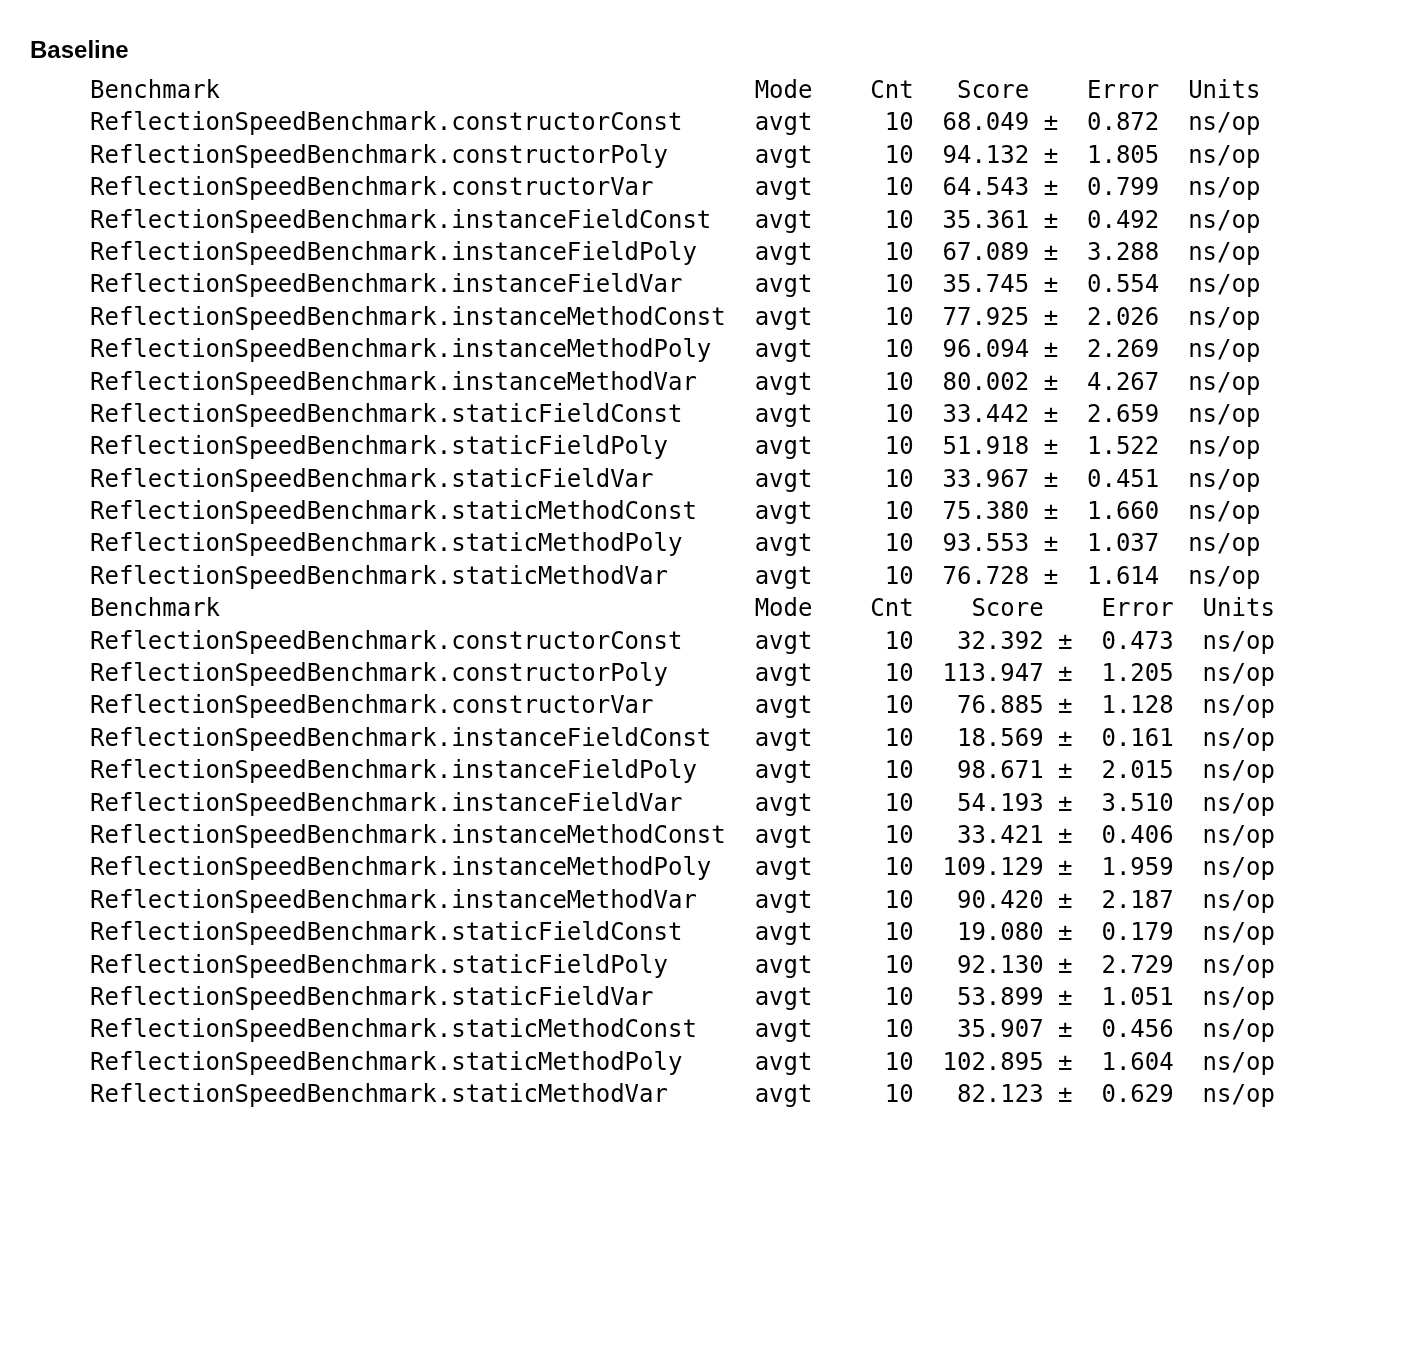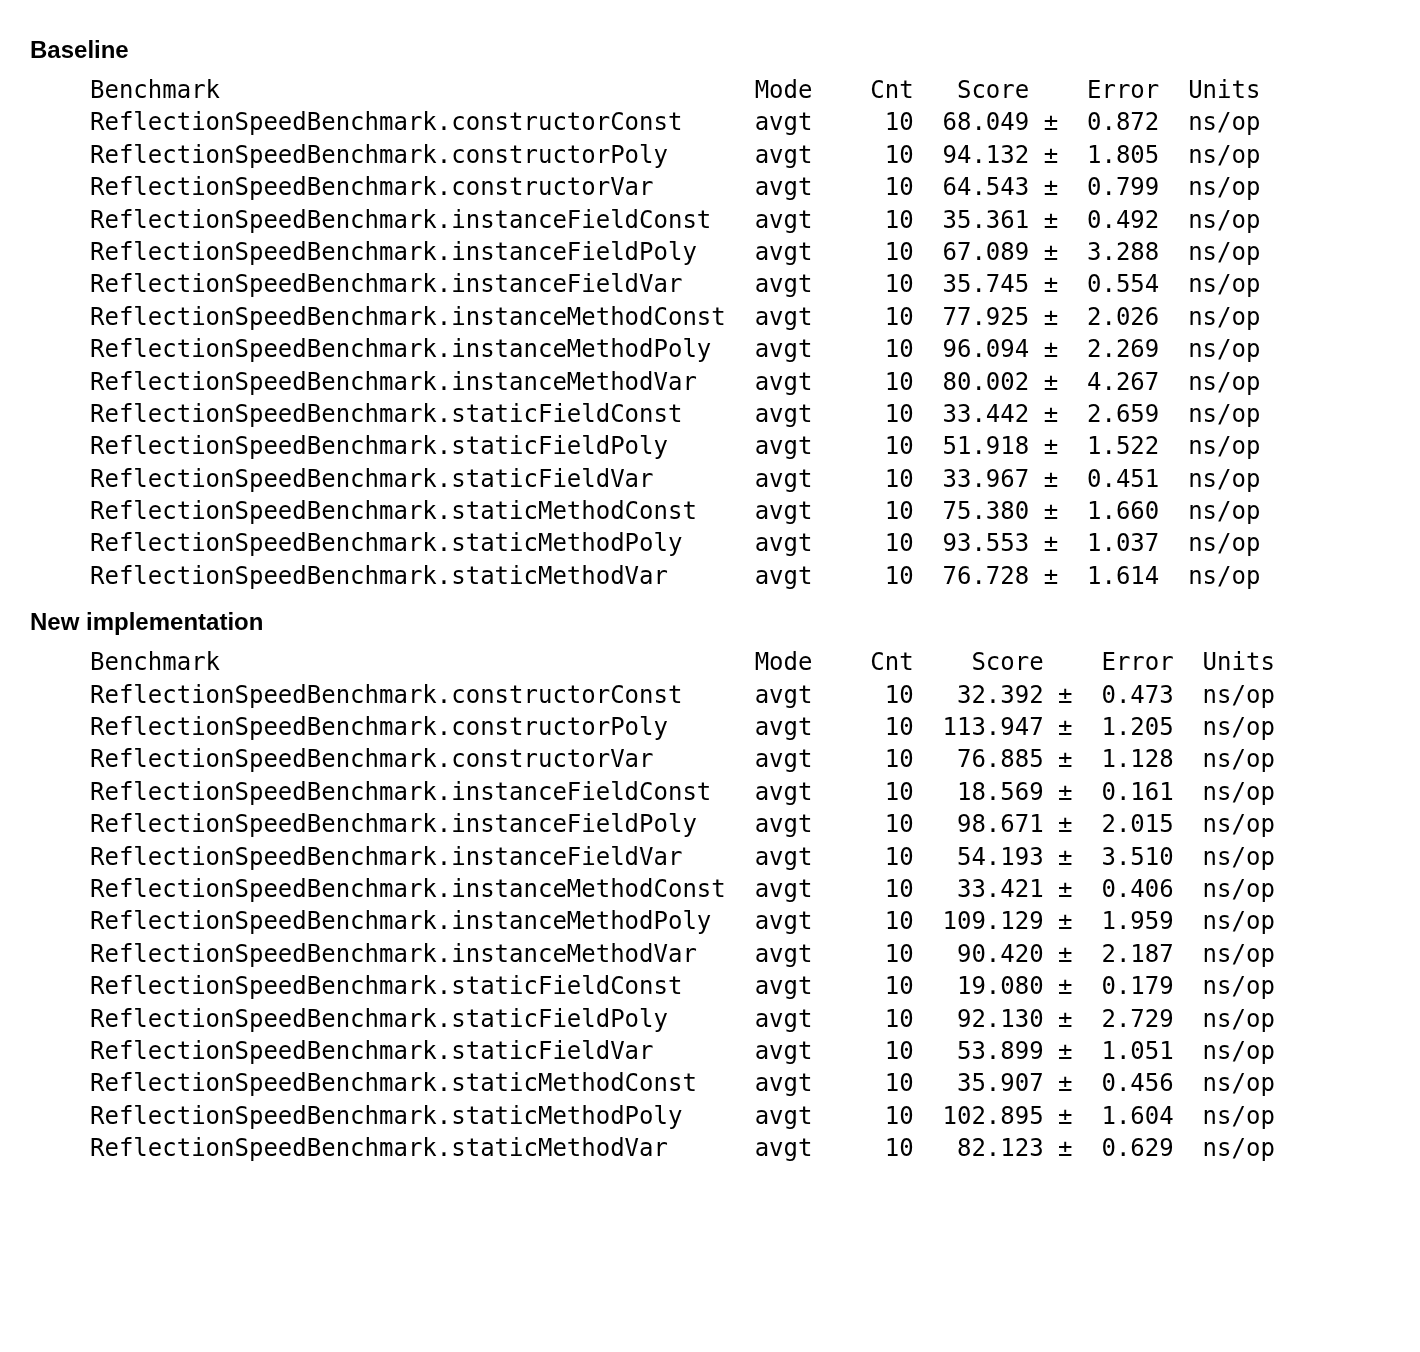--- a/index.html
+++ b/index.html
@@ -44,21 +44,20 @@
 ReflectionSpeedBenchmark.instanceMethodPoly   avgt     10  96.094 ±  2.269  ns/op
 ReflectionSpeedBenchmark.instanceMethodVar    avgt     10  80.002 ±  4.267  ns/op
 ReflectionSpeedBenchmark.staticFieldConst     avgt     10  33.442 ±  2.659  ns/op
 ReflectionSpeedBenchmark.staticFieldPoly      avgt     10  51.918 ±  1.522  ns/op
 ReflectionSpeedBenchmark.staticFieldVar       avgt     10  33.967 ±  0.451  ns/op
 ReflectionSpeedBenchmark.staticMethodConst    avgt     10  75.380 ±  1.660  ns/op
 ReflectionSpeedBenchmark.staticMethodPoly     avgt     10  93.553 ±  1.037  ns/op
 ReflectionSpeedBenchmark.staticMethodVar      avgt     10  76.728 ±  1.614  ns/op
 </div>
 
-  <div class="section-title">New implementation</div>
   <div class="bench-block" id="block-1">Benchmark                                     Mode    Cnt    Score    Error  Units
 ReflectionSpeedBenchmark.constructorConst     avgt     10   32.392 ±  0.473  ns/op
 ReflectionSpeedBenchmark.constructorPoly      avgt     10  113.947 ±  1.205  ns/op
 ReflectionSpeedBenchmark.constructorVar       avgt     10   76.885 ±  1.128  ns/op
 ReflectionSpeedBenchmark.instanceFieldConst   avgt     10   18.569 ±  0.161  ns/op
 ReflectionSpeedBenchmark.instanceFieldPoly    avgt     10   98.671 ±  2.015  ns/op
 ReflectionSpeedBenchmark.instanceFieldVar     avgt     10   54.193 ±  3.510  ns/op
 ReflectionSpeedBenchmark.instanceMethodConst  avgt     10   33.421 ±  0.406  ns/op
 ReflectionSpeedBenchmark.instanceMethodPoly   avgt     10  109.129 ±  1.959  ns/op
 ReflectionSpeedBenchmark.instanceMethodVar    avgt     10   90.420 ±  2.187  ns/op

